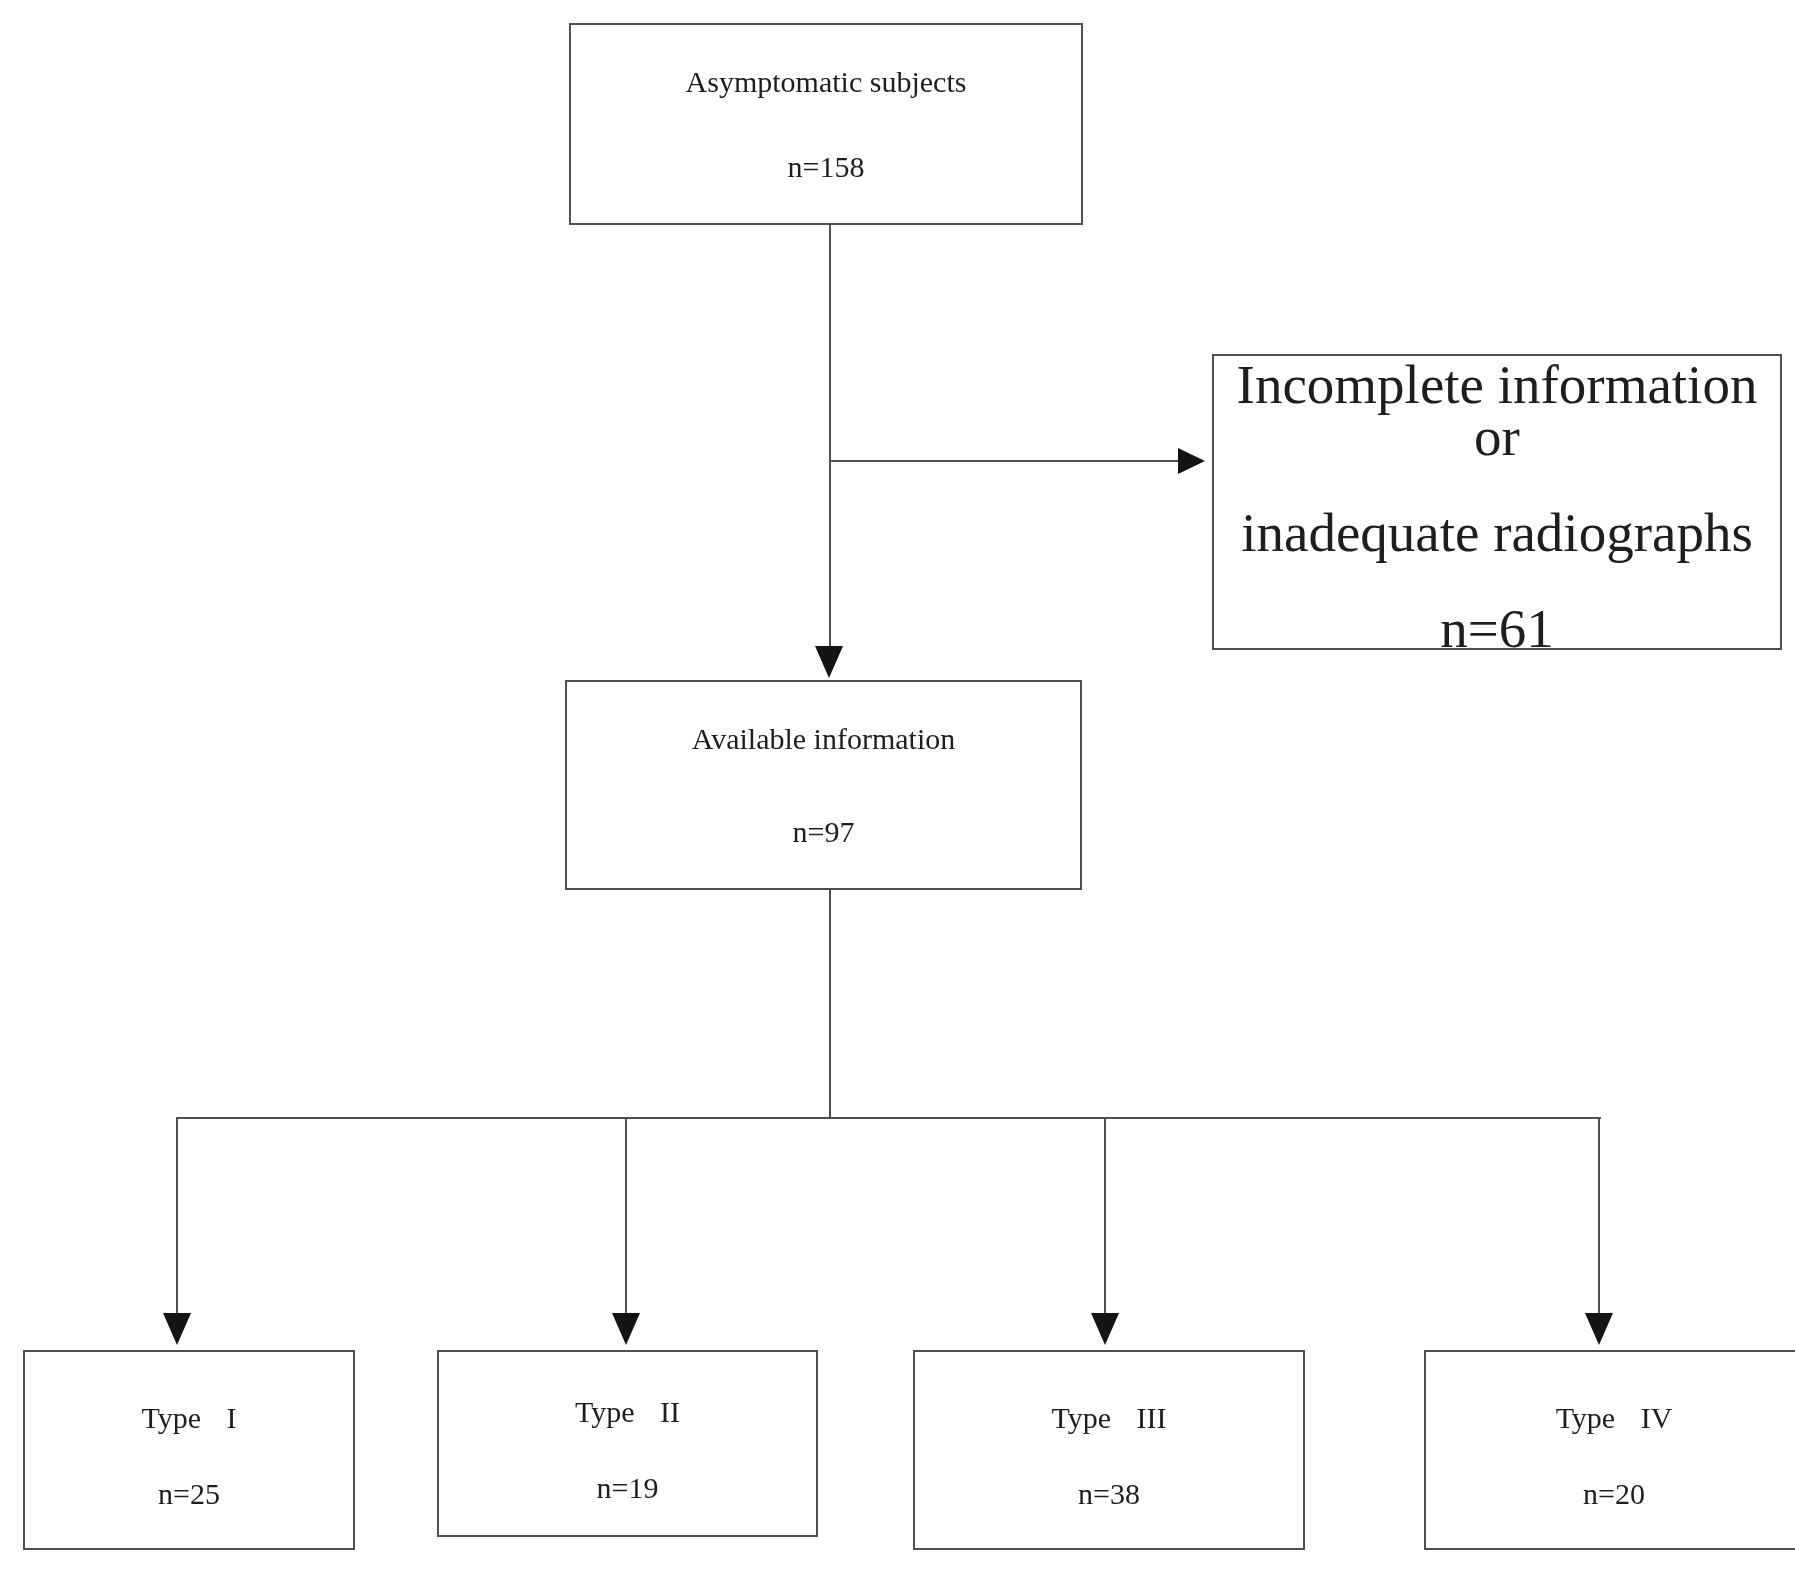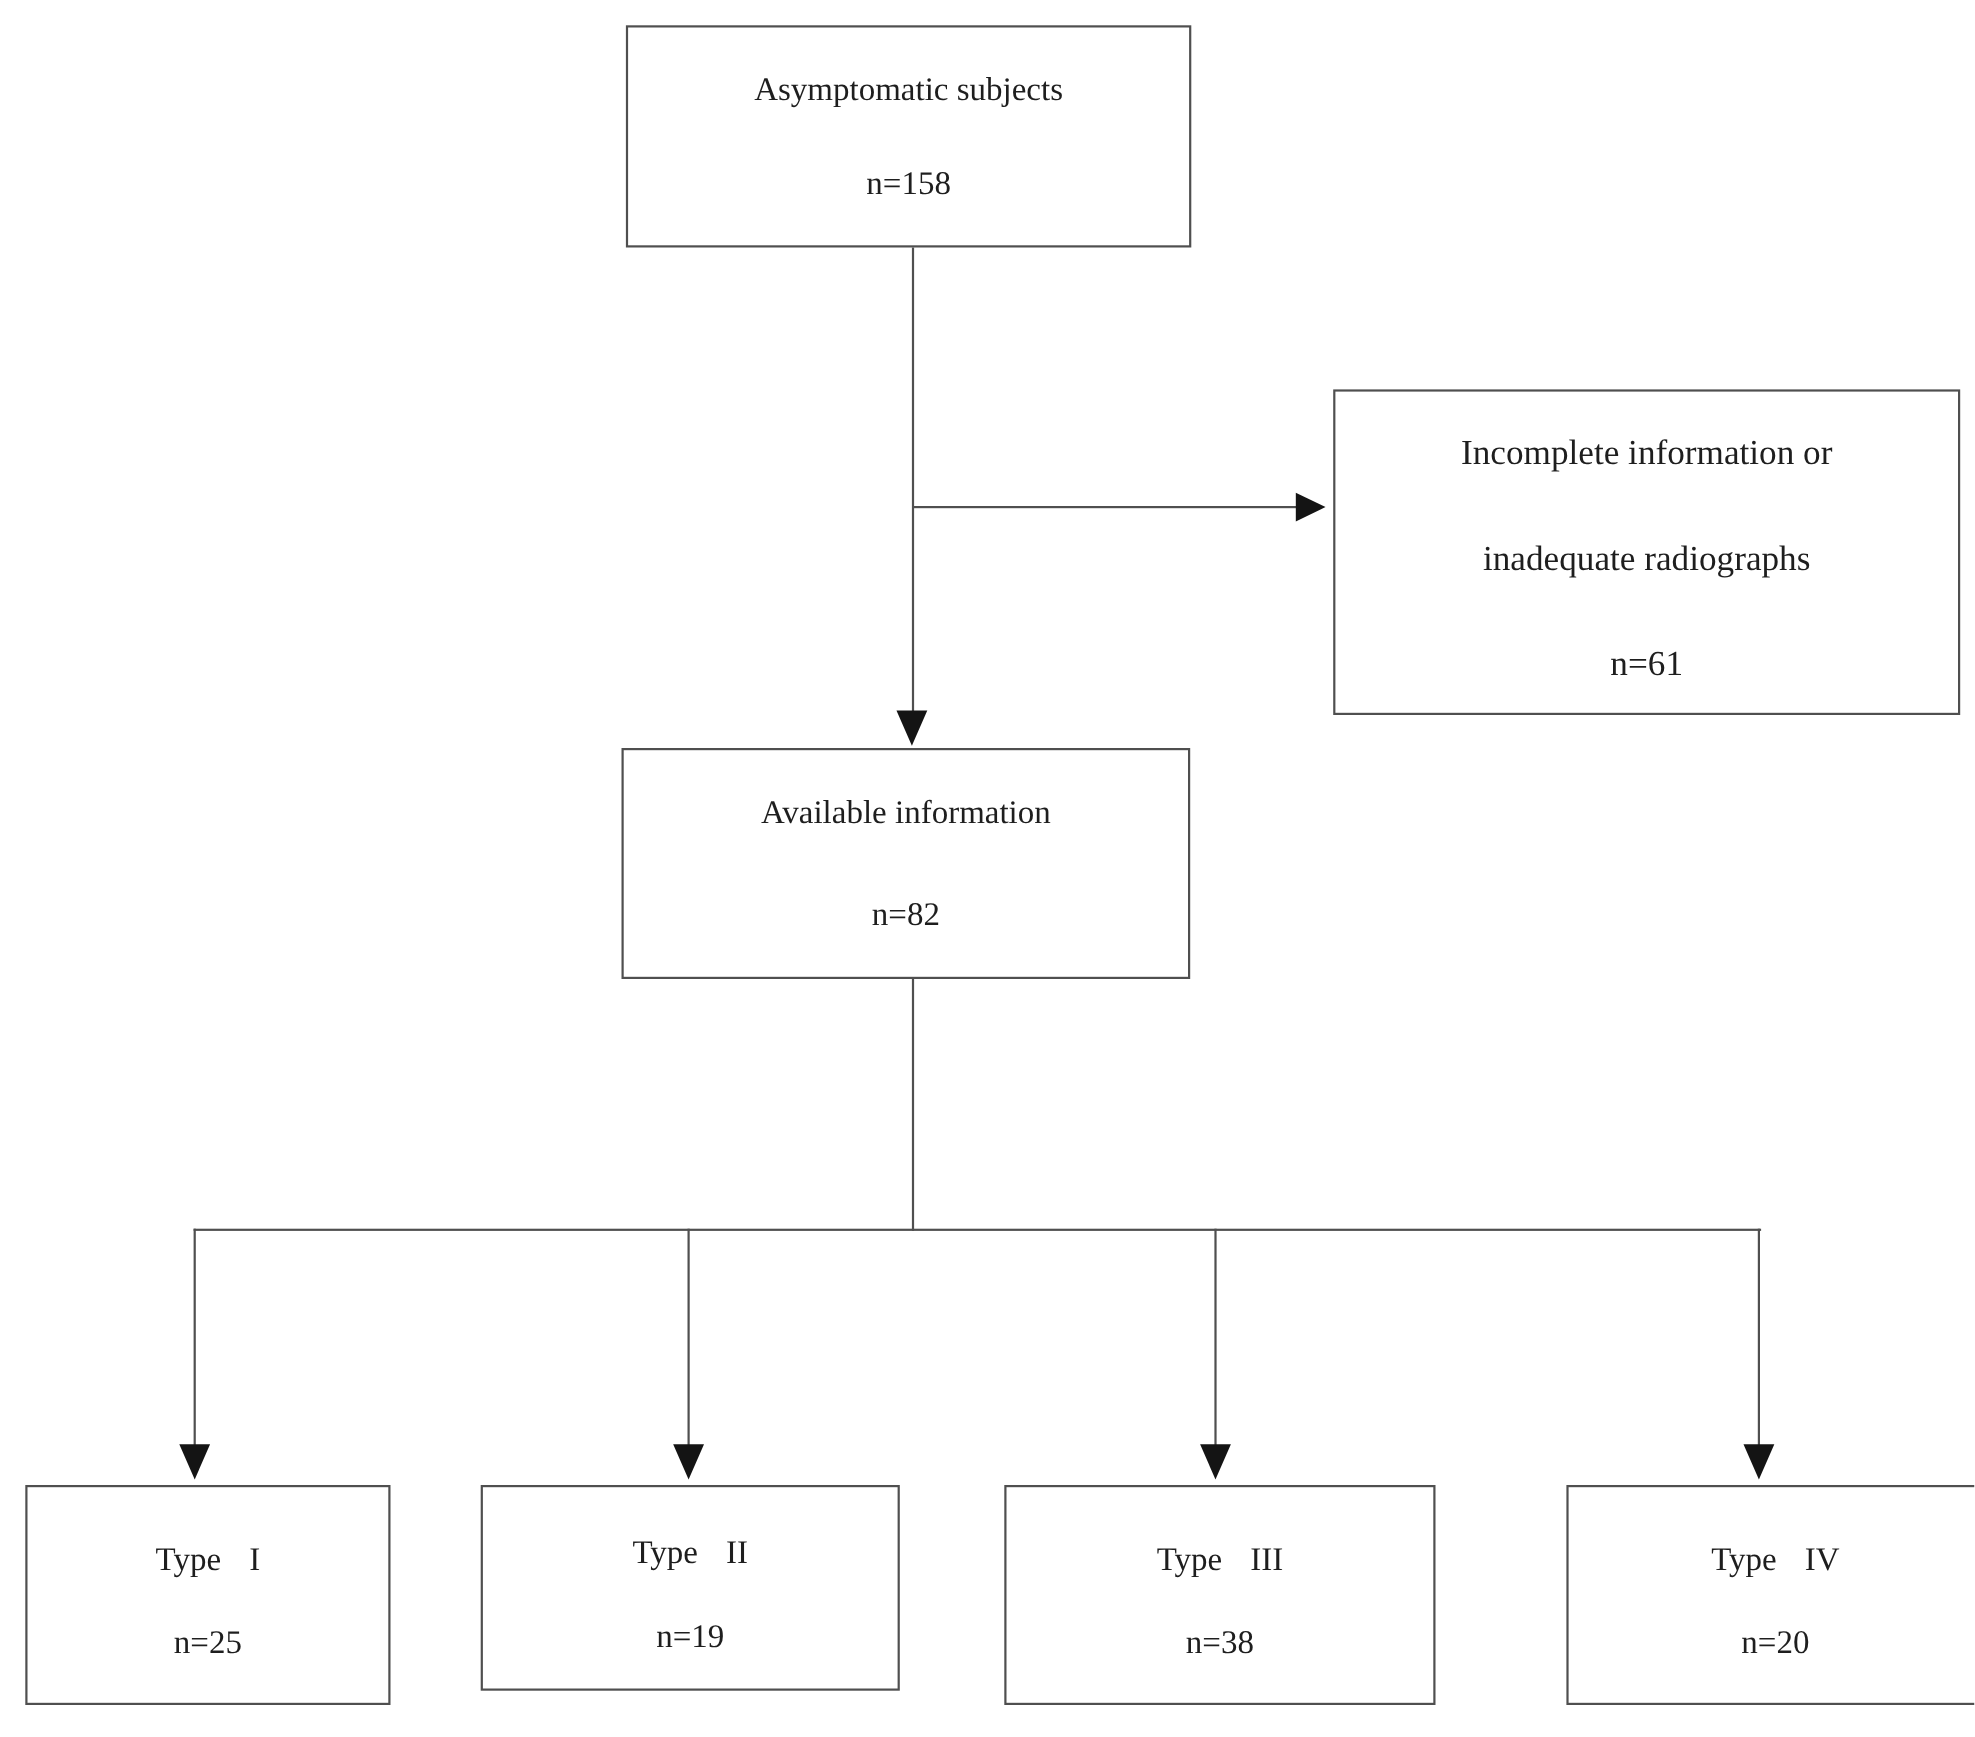--- a/index.html
+++ b/index.html
@@ -39,21 +39,21 @@
     border-top:32px solid var(--arrow-color);
   }
   .arrow-right{
     position:absolute;width:0;height:0;
     border-top:13px solid transparent;
     border-bottom:13px solid transparent;
     border-left:27px solid var(--arrow-color);
   }
   .bottom-title{word-spacing:18px;}
   #box-asymptomatic{left:569px;top:23px;width:514px;height:202px;gap:33px;}
-  #box-excluded{left:1212px;top:354px;width:570px;height:296px;gap:44px;padding-top:10px;font-size:32px;}
+  #box-excluded{left:1212px;top:354px;width:570px;height:296px;gap:44px;padding-top:10px;font-size:55px;}
   #box-available{left:565px;top:680px;width:517px;height:210px;gap:41px;}
   #box-type1{left:23px;top:1350px;width:332px;height:200px;gap:24px;padding-top:12px;}
   #box-type2{left:437px;top:1350px;width:381px;height:187px;gap:24px;padding-top:12px;}
   #box-type3{left:913px;top:1350px;width:392px;height:200px;gap:24px;padding-top:12px;}
   #box-type4{left:1388px;top:1350px;width:380px;height:200px;gap:24px;padding-top:12px;margin-left:36px;}
 </style>
 </head>
 <body>
 
 <div class="canvas">
@@ -64,21 +64,21 @@
   </div>
 
   <div class="box" id="box-excluded">
     <span>Incomplete information or</span>
     <span>inadequate radiographs</span>
     <span>n=61</span>
   </div>
 
   <div class="box" id="box-available">
     <span>Available information</span>
-    <span>n=82</span>
+    <span>n=97</span>
   </div>
 
   <div class="box" id="box-type1">
     <span class="bottom-title">Type I</span>
     <span>n=25</span>
   </div>
 
   <div class="box" id="box-type2">
     <span class="bottom-title">Type II</span>
     <span>n=19</span>

